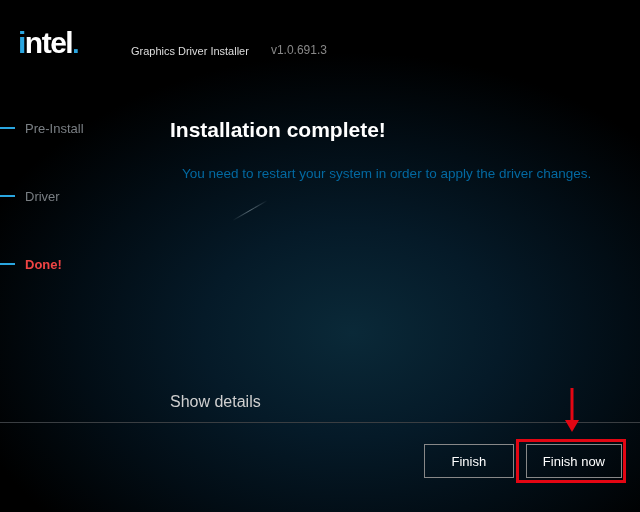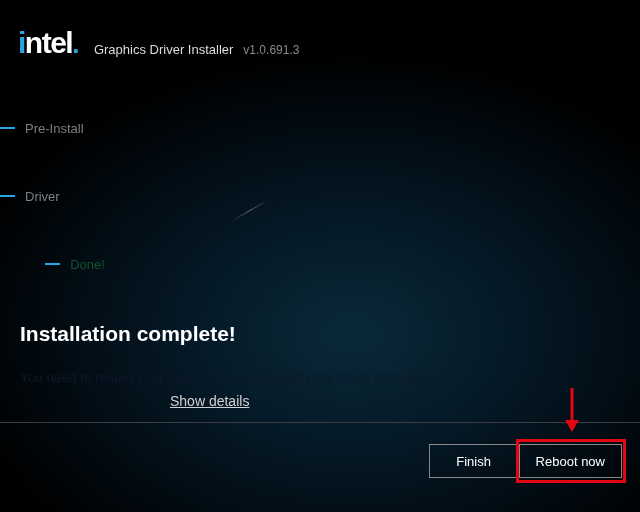--- a/index.html
+++ b/index.html
@@ -8,110 +8,111 @@
       font-family: -apple-system, BlinkMacSystemFont, "Segoe UI", Arial, sans-serif;
       background: #000;
       background: radial-gradient(ellipse 500px 350px at 55% 65%, #0a2938 0%, #051a28 30%, #020d15 55%, #000 80%);
       color: #fff;
       position: relative;
     }
     .header {
       display: flex;
       align-items: flex-end;
       padding: 28px 0 0 18px;
-      gap: 16px;
+      gap: 28px;
     }
     .logo {
       font-family: Arial, sans-serif;
       font-size: 30px;
       font-weight: 700;
       letter-spacing: -1.5px;
       line-height: 1;
       position: relative;
       padding-bottom: 2px;
     }
     .logo .i-dot { color: #2aa6e0; }
     .logo .rest { color: #fff; }
     .logo .period { color: #2aa6e0; font-size: 26px; }
     .app-title {
-      font-size: 13px;
+      font-size: 11px;
       color: #ddd;
       padding-bottom: 3px;
       font-weight: 400;
+      margin-left: 25px;
     }
     .version {
       font-size: 12px;
       color: #888;
       padding-bottom: 3px;
       margin-left: -6px;
     }
     .body-area {
       display: flex;
       padding-top: 58px;
-      flex-direction: column;
     }
     .sidebar {
       width: 150px;
       flex-shrink: 0;
     }
     .step {
       display: flex;
       align-items: center;
       height: 20px;
       margin-bottom: 48px;
       font-size: 13px;
       color: #7a7f84;
       font-weight: 400;
     }
-    .step.active { color: #14532d; font-weight: 400; justify-content: center; }
+    .step.active { color: #ef4444; font-weight: 700; }
     .tick {
       width: 15px;
       height: 2px;
       background: #2aa6e0;
       margin-right: 10px;
     }
     .main {
       flex: 1;
       padding-right: 48px;
       padding-left: 20px;
     }
     .title {
       font-size: 21px;
       font-weight: 600;
       color: #fff;
       margin-bottom: 22px;
     }
     .desc {
       font-size: 13.5px;
-      color: #0f172a;
+      color: #0369a1;
       line-height: 1.5;
       max-width: 410px;
+      margin-left: 12px;
     }
     .show-details {
       position: absolute;
       left: 170px;
       top: 393px;
-      font-size: 14px;
+      font-size: 16px;
       color: #d0d0d0;
-      text-decoration: underline;
       cursor: pointer;
     }
     .hr {
       position: absolute;
       left: 0;
       right: 0;
       top: 422px;
       height: 1px;
       background: #3a3e42;
     }
     .buttons {
       position: absolute;
       right: 18px;
       bottom: 34px;
       display: flex;
+      gap: 12px;
     }
     .btn {
       min-width: 90px;
       height: 34px;
       border: 1px solid #888;
       background: transparent;
       color: #fff;
       font-size: 13px;
       display: flex;
       align-items: center;
@@ -179,20 +180,20 @@
 </div>
 
 <div class="streak"></div>
 
 <div class="show-details">Show details</div>
 
 <div class="hr"></div>
 
 <div class="buttons">
   <div class="btn">Finish</div>
-  <div class="btn">Reboot now</div>
+  <div class="btn">Finish now</div>
 </div>
 
 <div class="reboot-highlight"></div>
 <svg class="arrow" width="18" height="48">
   <line x1="9" y1="2" x2="9" y2="36" stroke="#e30613" stroke-width="3"></line>
   <polygon points="9,46 2,34 16,34" fill="#e30613"></polygon>
 </svg>
 
 </body></html>

